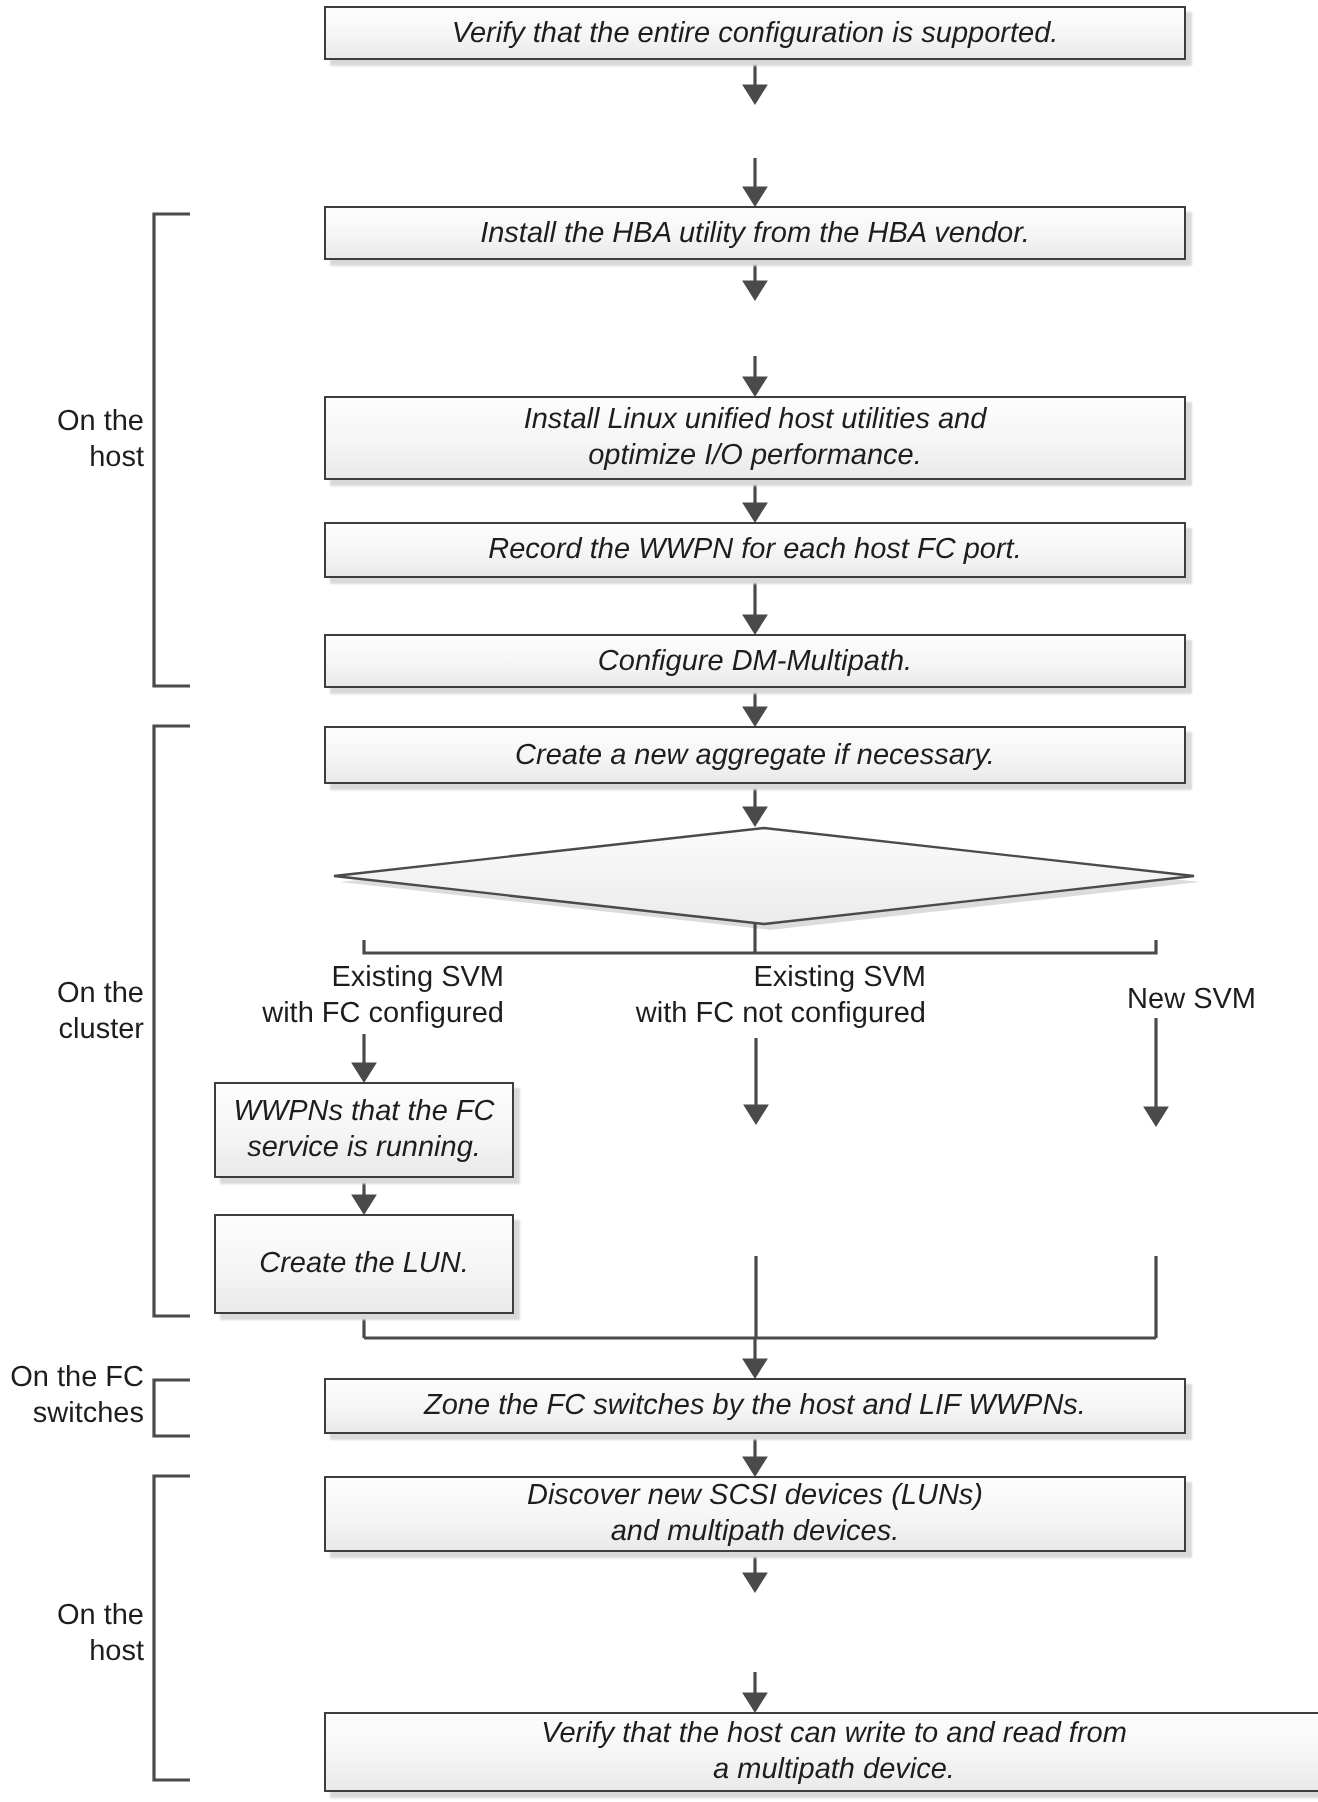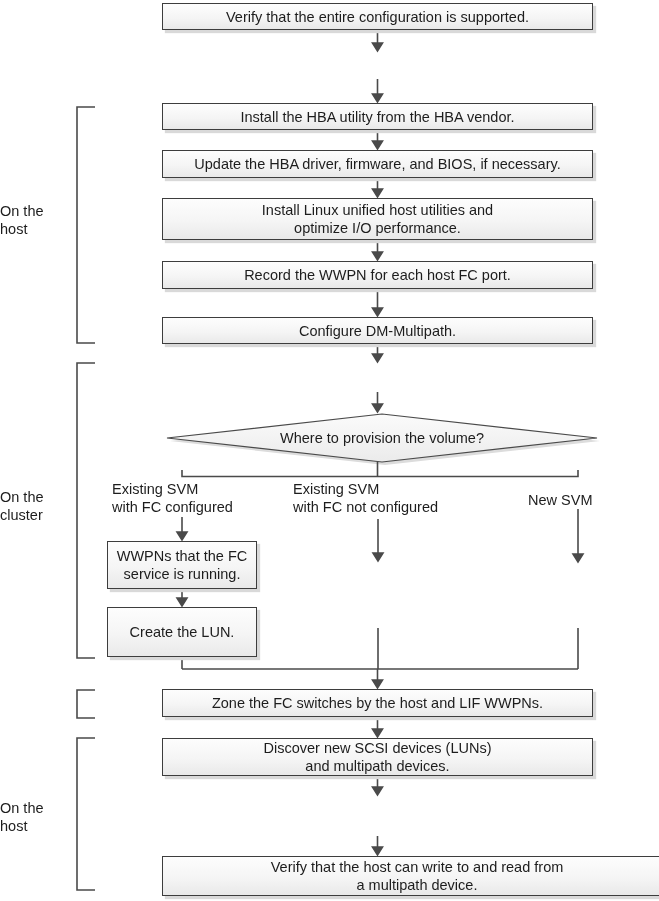--- a/index.html
+++ b/index.html
@@ -11,24 +11,25 @@
   .box{
     position:absolute;
     box-sizing:border-box;
     border:1.4px solid #3d3d3d;
     background:linear-gradient(#fdfdfd 0%,#f5f5f5 55%,#e9e9e9 100%);
     box-shadow:3px 3px 1px #d9d9d9;
     display:flex;align-items:center;justify-content:center;
     text-align:center;
     font-size:14.5px;line-height:18px;
     white-space:pre-line;
+    font-style:italic;
   }
   .lbl{
     position:absolute;
-    text-align:left;
+    text-align:right;
     font-size:14.5px;line-height:18px;
     white-space:pre-line;
   }
   .diamond-label{
     position:absolute;left:232px;top:429px;width:300px;
     text-align:center;font-size:14.5px;line-height:18px;
   }
 </style>
 </head>
 <body>
@@ -141,27 +142,26 @@
         <path d="M95,690 L77,690 L77,718 L95,718"></path>
       </g>
       <g fill="none">
         <path d="M95,738 L77,738 L77,890 L95,890"></path>
       </g>
     </g>
   </svg>
 
   <div class="box" style="left:162px;top:3px;width:431px;height:27px">Verify that the entire configuration is supported.</div>
   <div class="box" style="left:162px;top:103px;width:431px;height:27px">Install the HBA utility from the HBA vendor.</div>
-  <div class="box" style="left:162px;top:150px;width:431px;height:28px">Update the HBA driver, firmware, and BIOS, if necessary.</div>
   <div class="box" style="left:162px;top:198px;width:431px;height:42px">Install Linux unified host utilities and
 optimize I/O performance.</div>
   <div class="box" style="left:162px;top:261px;width:431px;height:28px">Record the WWPN for each host FC port.</div>
   <div class="box" style="left:162px;top:317px;width:431px;height:27px">Configure DM-Multipath.</div>
+  <div class="box" style="left:162px;top:363px;width:431px;height:29px">Create a new aggregate if necessary.</div>
 
-  <div class="diamond-label">Where to provision the volume?</div>
 
   <div class="lbl" style="left:112px;top:480px;width:140px">Existing SVM
 with FC configured</div>
   <div class="lbl" style="left:293px;top:480px;width:170px">Existing SVM
 with FC not configured</div>
   <div class="lbl" style="left:528px;top:491px;width:100px">New SVM</div>
 
   <div class="box" style="left:107px;top:541px;width:150px;height:48px">WWPNs that the FC
 service is running.</div>
   <div class="box" style="left:107px;top:607px;width:150px;height:50px">Create the LUN.</div>
@@ -169,16 +169,18 @@
   <div class="box" style="left:162px;top:689px;width:431px;height:28px">Zone the FC switches by the host and LIF WWPNs.</div>
   <div class="box" style="left:162px;top:738px;width:431px;height:38px">Discover new SCSI devices (LUNs)
 and multipath devices.</div>
   <div class="box" style="left:162px;top:856px;width:510px;height:40px">Verify that the host can write to and read from
 a multipath device.</div>
 
   <div class="lbl" style="left:0px;top:202px;width:72px">On the
 host</div>
   <div class="lbl" style="left:0px;top:488px;width:72px">On the
 cluster</div>
+  <div class="lbl" style="left:0px;top:680px;width:72px">On the FC
+switches</div>
   <div class="lbl" style="left:0px;top:799px;width:72px">On the
 host</div>
 
 </div>
 
 </body></html>

